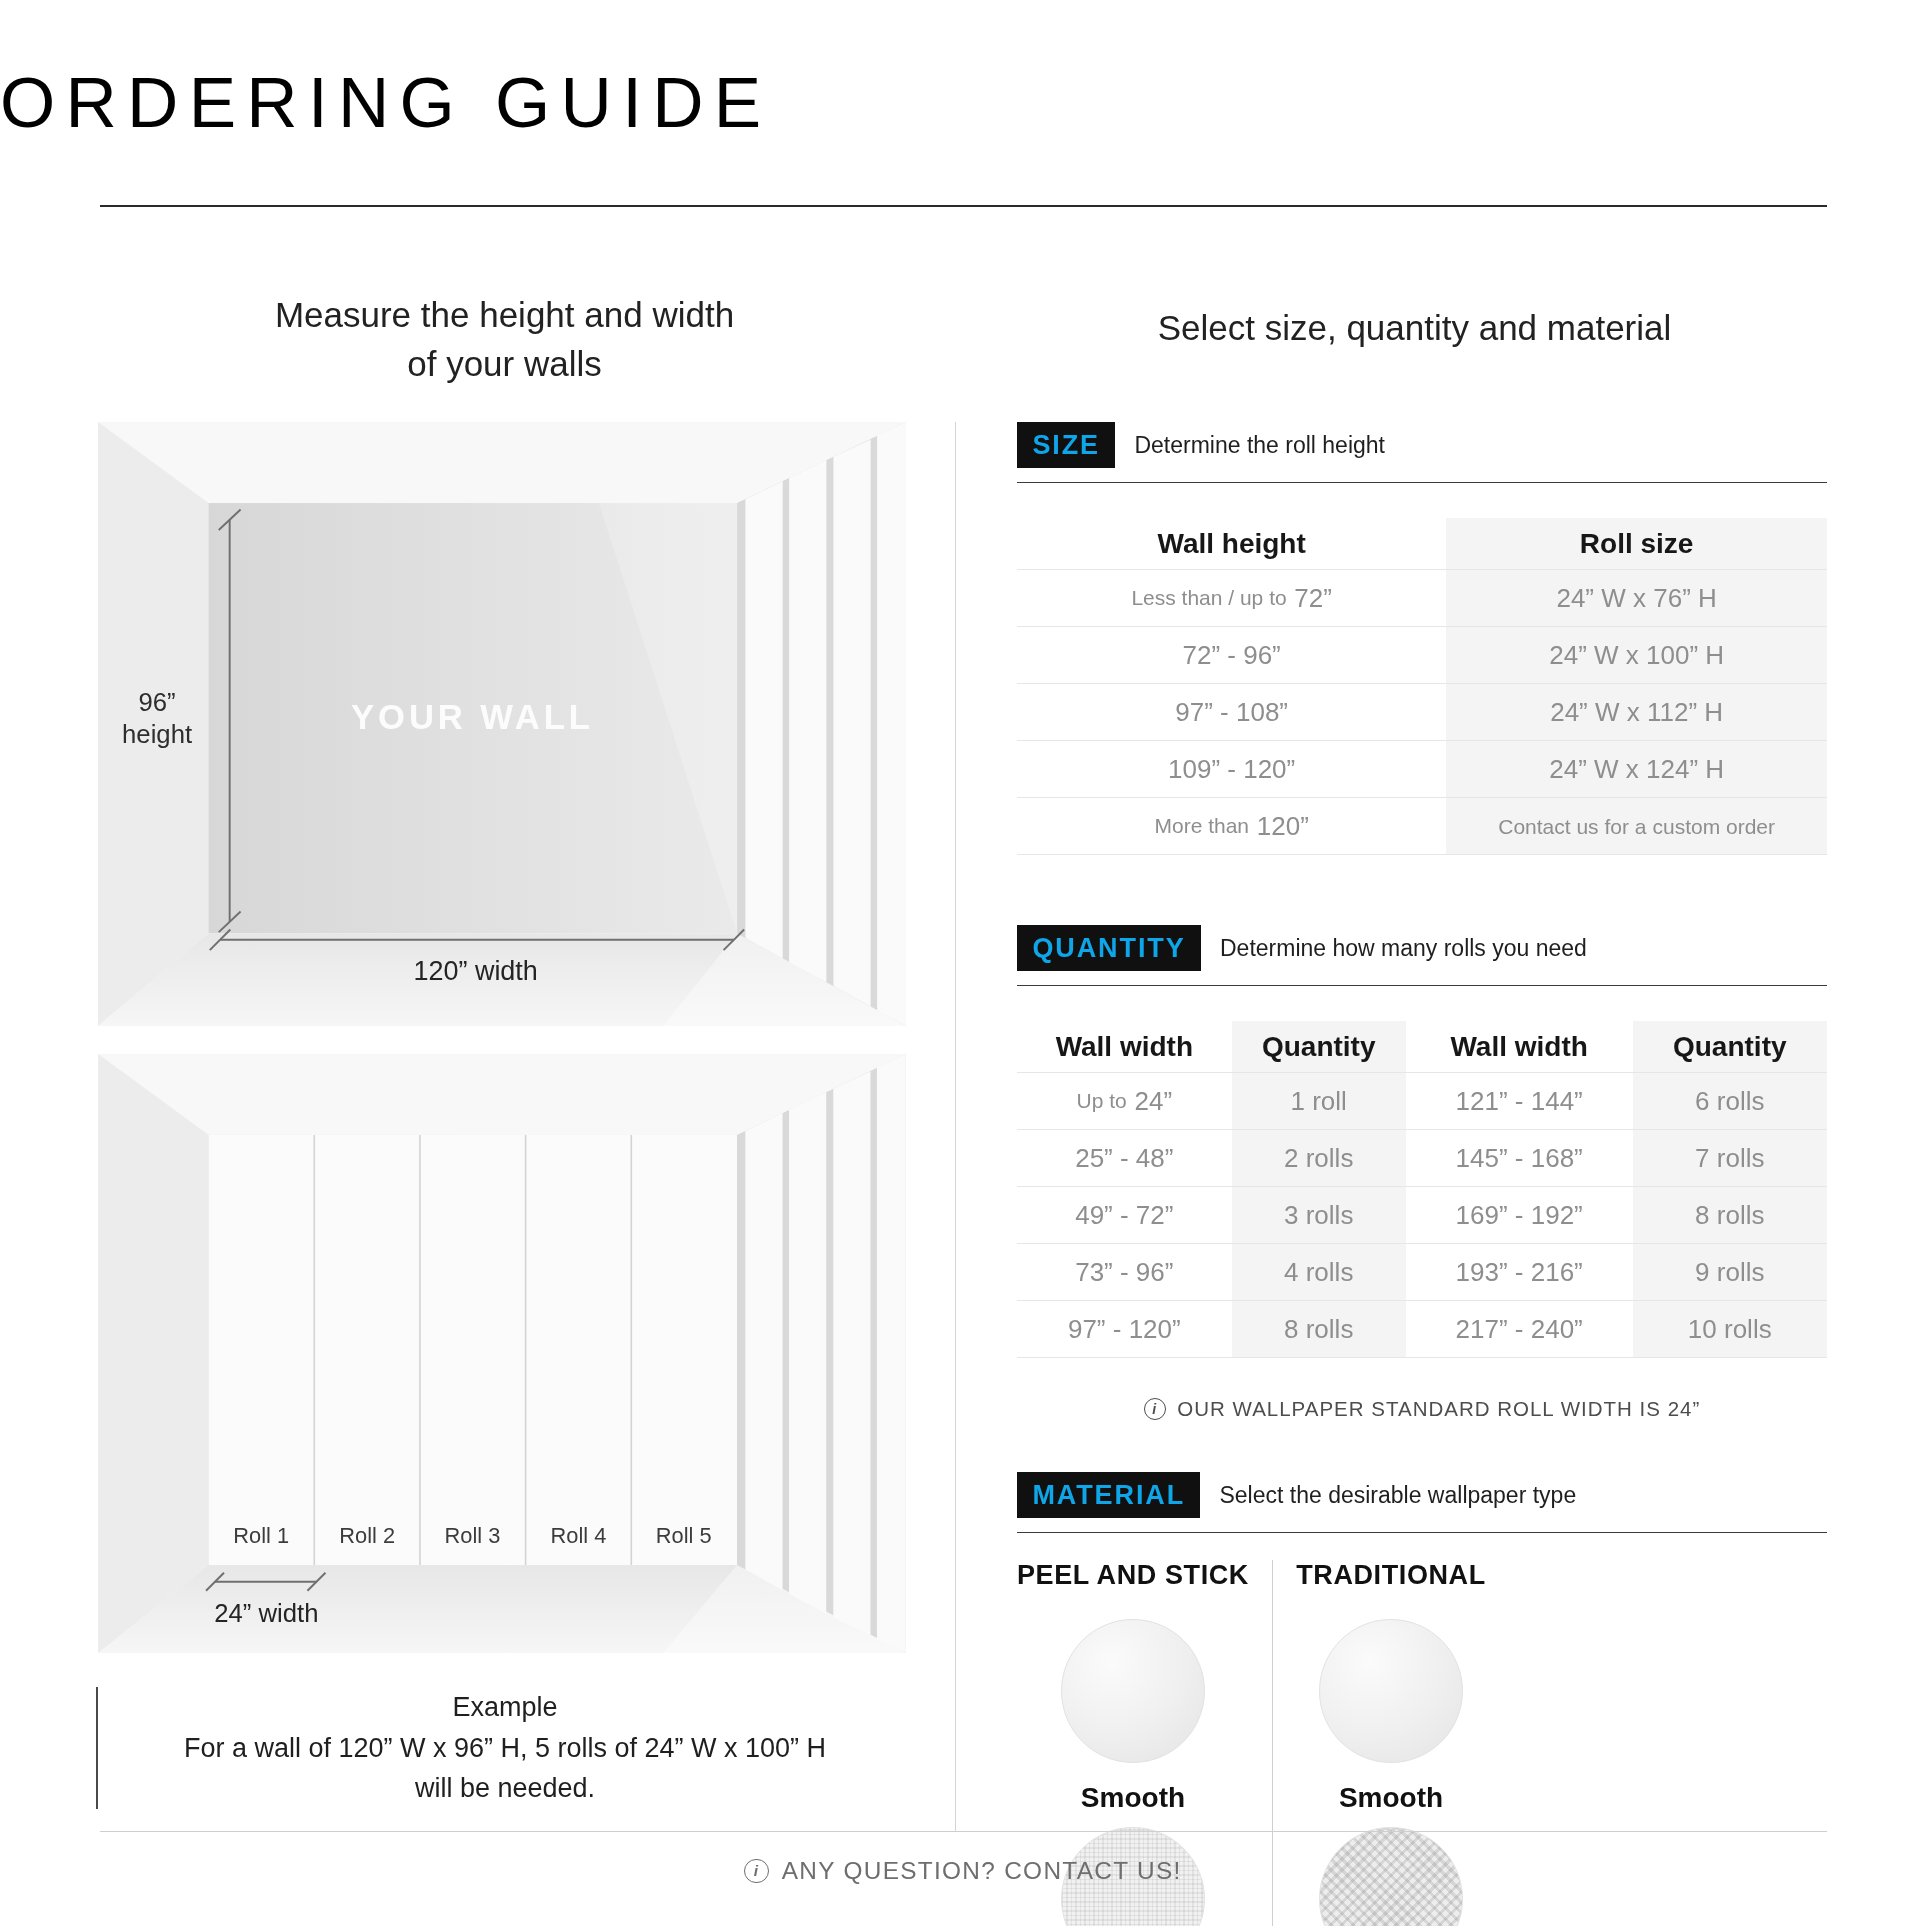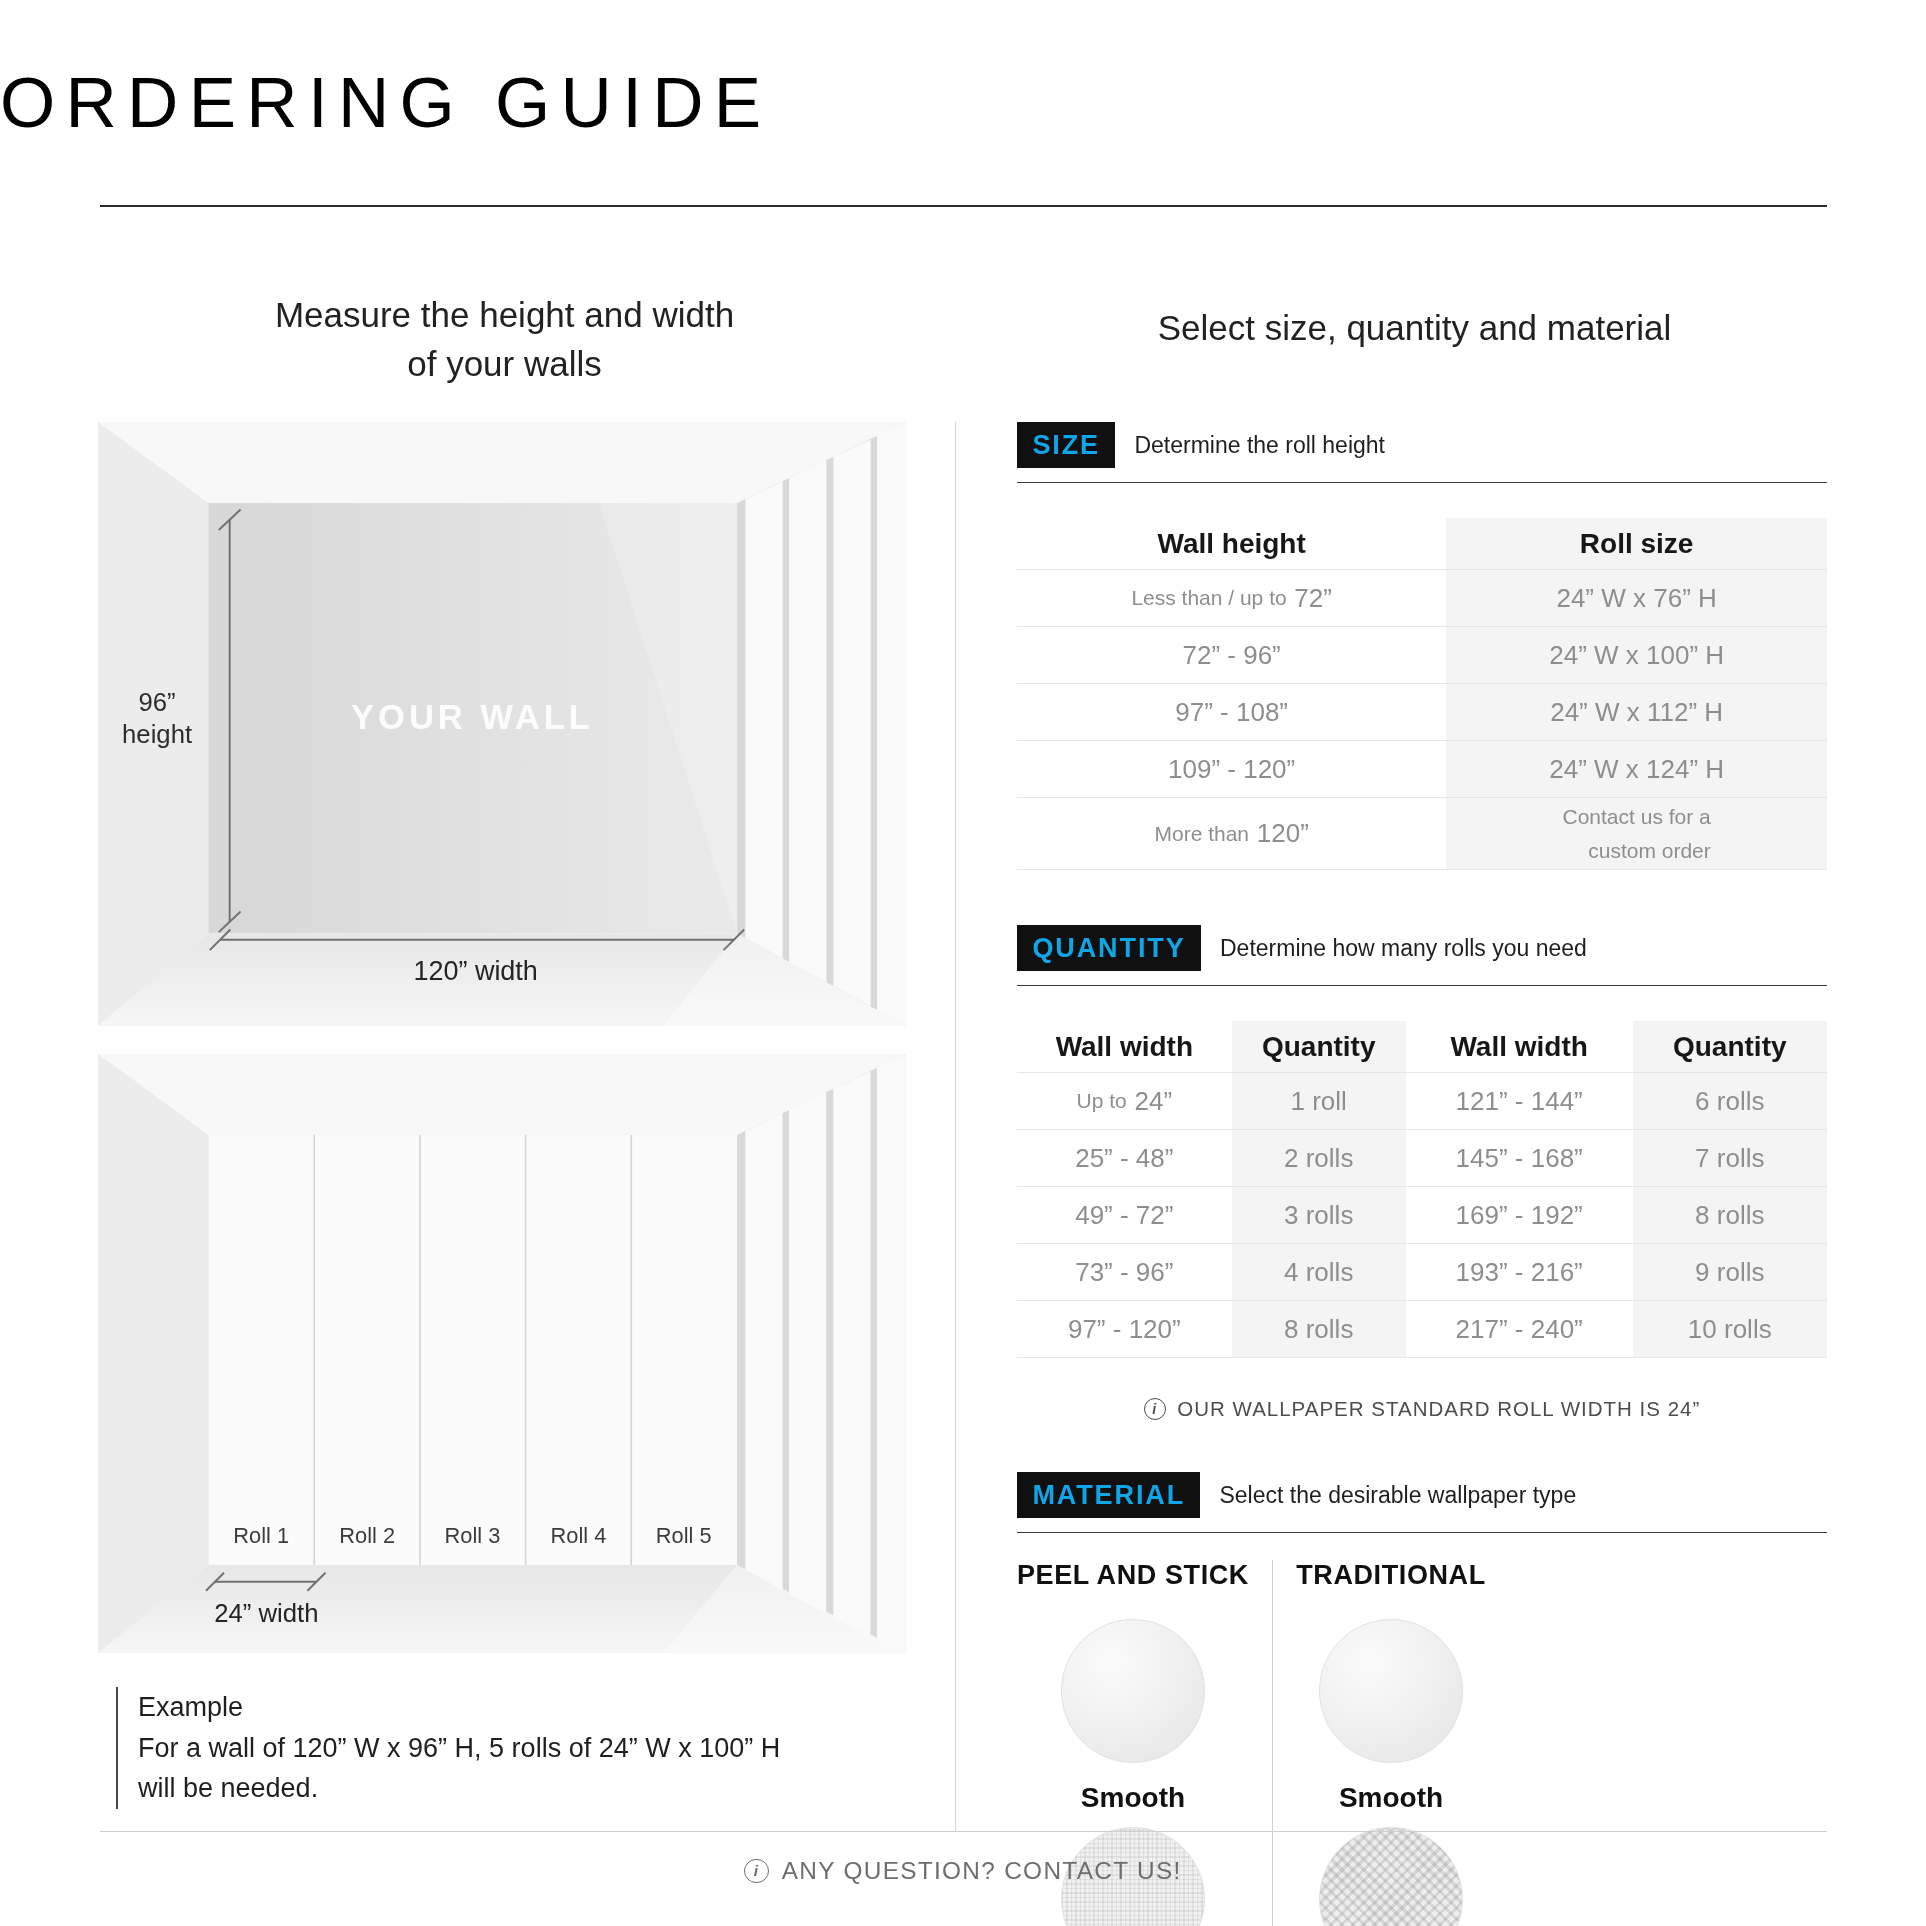--- a/index.html
+++ b/index.html
@@ -15,23 +15,23 @@
   .left-heading  { position:absolute; top:290px; left:100px;  width:809px; }
   .right-heading { position:absolute; top:303px; left:1002px; width:825px; }
 
   .v-divider { position:absolute; left:955px; top:422px; width:1.3px; height:1409px; background:#d4d4d4; }
 
   .room { position:absolute; left:98px; width:808px; }
   .room svg { display:block; width:100%; height:100%; }
   .room1 { top:422px;  height:604px; }
   .room2 { top:1054px; height:599px; }
 
-  .example { position:absolute; left:116px; top:1687px; width:796px;
+  .example { position:absolute; left:96px; top:1687px; width:796px;
              border-left:2.6px solid #4a4a4a; padding-left:20px;
-             font-size:27px; line-height:1.5; color:#1f1f1f; }
+             font-size:27px; line-height:1.5; color:#1f1f1f;text-align:center; }
 
   .section { position:absolute; left:1017px; width:810px; }
   .sec-size { top:422px; }
   .sec-qty  { top:925px; }
   .sec-mat  { top:1472px; }
 
   .sec-head { display:flex; align-items:center; gap:19px; padding-bottom:14px; border-bottom:1.9px solid #3a3a3a; }
   .badge { background:#101010; color:#0ea5e9; font-size:27px; font-weight:700;
            letter-spacing:1.9px; padding:7.7px 15.4px; white-space:nowrap; }
   .sec-sub { font-size:23px; color:#1f1f1f; }
@@ -40,21 +40,21 @@
   .t-row { display:grid; }
   .size-grid { grid-template-columns: 53% 47%; }
   .qty-grid  { grid-template-columns: 26.5% 21.5% 28% 24%; }
   .t-row + .t-row { border-top:1.3px solid #e6e6e6; }
   .t-cell { min-height:56px; display:flex; align-items:center; justify-content:center;
             text-align:center; font-size:26px; color:#8e8e8e; gap:7.7px; padding:5.1px 6.4px; }
   .t-head .t-cell { font-size:28px; font-weight:700; color:#171717; min-height:51px; }
   .shade { background:#f4f4f4; }
   .prefix { font-size:21px; }
   .value  { font-size:26px; }
-  .two-line { display:flex; flex-direction:column; gap:6px; font-size:21px; line-height:1.3;align-items:flex-end; }
+  .two-line { display:flex; flex-direction:row; gap:6px; font-size:21px; line-height:1.3; }
 
   .qty-note { margin-top:39px; display:flex; justify-content:center; align-items:center;
               gap:11.6px; font-size:20.5px; letter-spacing:1px; color:#4d4d4d; }
   .info-icon { width:24.4px; height:24.4px; border:1.9px solid #4d4d4d; border-radius:50%;
                display:inline-flex; align-items:center; justify-content:center;
                font-size:15.4px; font-style:italic; font-weight:700; flex:0 0 auto; color:#4d4d4d; }
   .qty-note .info-icon { width:22px; height:22px; font-size:14px; }
 
   .mat-groups { display:flex; margin-top:27px; }
   .mat-group { display:flex; flex-direction:column; align-items:center; }

